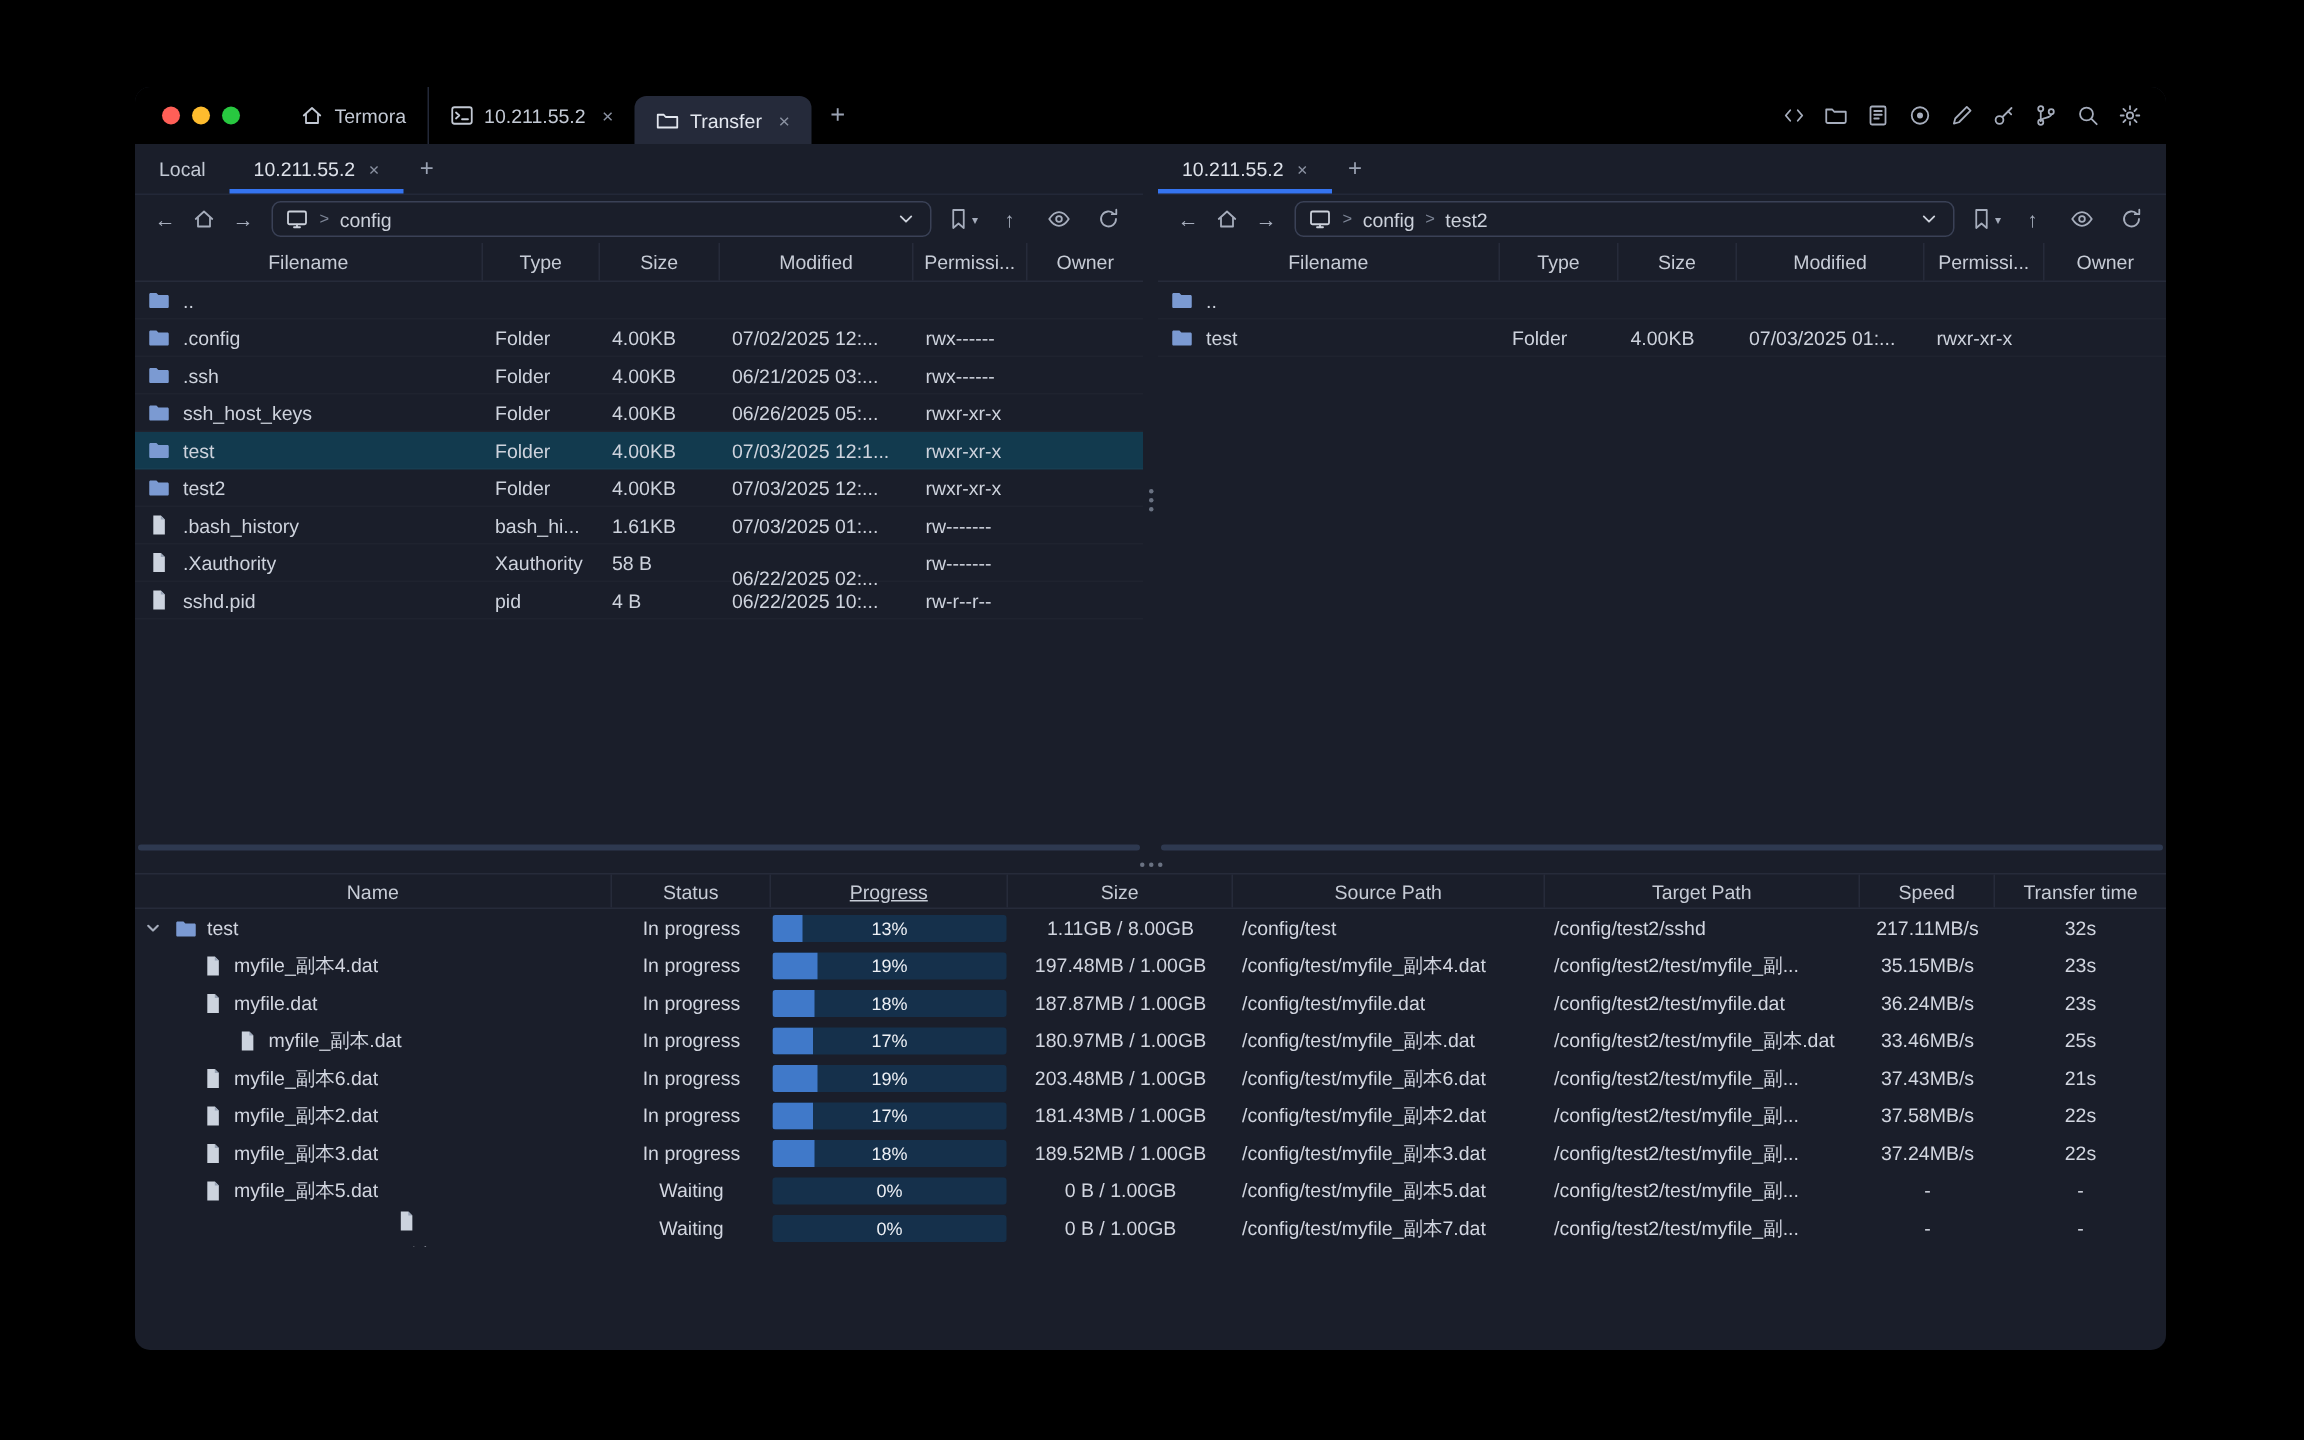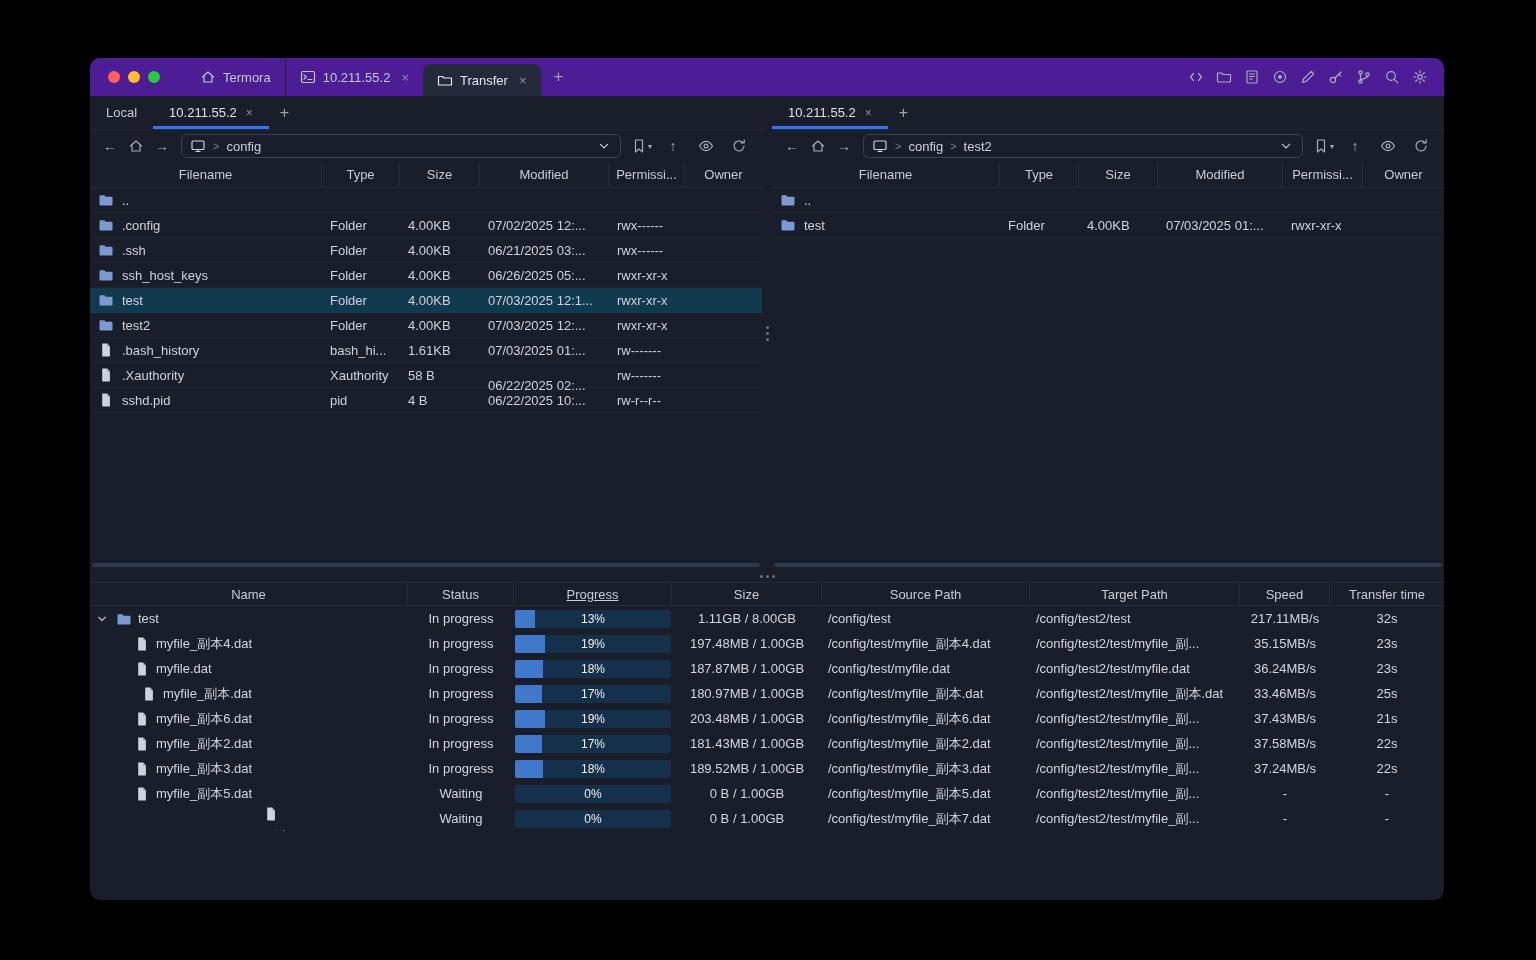--- a/index.html
+++ b/index.html
@@ -1,21 +1,21 @@
 <!DOCTYPE html>
 <html style="--accent: #3574f0; --selected-row: #123a4e; --progress-fill: #4079c9; --progress-track: #15304b; --traffic-red: #ff5f57; --traffic-yellow: #febc2e; --traffic-green: #28c840;"><head>
 <meta charset="utf-8">
 <style>
   *{box-sizing:border-box;margin:0;padding:0;user-select:none}
   html,body{width:1536px;height:960px;background:#000;font-family:"Liberation Sans","DejaVu Sans",sans-serif;overflow:hidden}
   .stage{position:relative;width:1536px;height:960px;background:#000}
   .window{position:absolute;left:90px;top:58px;width:1354px;height:842px;background:#1a1e2a;border-radius:10px;overflow:hidden;display:flex;flex-direction:column;box-shadow:0 14px 50px rgba(0,0,0,.7)}
 
   
-  .titlebar{flex:0 0 38px;background:#4c1d95;display:flex;align-items:flex-end}
+  .titlebar{flex:0 0 38px;background:#000000;display:flex;align-items:flex-end}
   .traffic{display:flex;align-items:center;gap:8px;padding:0 26px 0 18px;height:38px}
   .dot{width:12px;height:12px;border-radius:50%}
   .red{background:var(--traffic-red,#ff5f57)}.yellow{background:var(--traffic-yellow,#febc2e)}.green{background:var(--traffic-green,#28c840)}
   .title-tabs{display:flex;align-items:flex-end;height:100%}
   .ttab{height:38px;display:flex;align-items:center;gap:7px;padding:0 14px;font-size:13px;color:#c3c9d4;white-space:nowrap}
   .ttab + .ttab{border-left:1px solid #232838}
   .ttab.active{height:32px;background:#252a3a;border-radius:8px 8px 0 0;color:#e3e7ef;border-left:none}
   .close-x{color:#8a91a1;font-size:13px;margin-left:4px;line-height:1}
   .tplus{height:38px;display:flex;align-items:center;padding:0 13px;color:#9aa2b2;font-size:17px}
   .tb-icons{margin-left:auto;display:flex;align-items:center;gap:12px;padding:0 16px;height:38px;color:#a6adbc}
@@ -536,21 +536,21 @@
             </div>
             <div class="tcell c-center" style="width: 106px;">In progress</div>
             <div class="tcell" style="width: 158px;">
               <div class="ptrack">
                 <div class="pfill" style="width: 13%;"></div>
                 <span class="plabel">13%</span>
               </div>
             </div>
             <div class="tcell c-center" style="width: 150px;">1.11GB / 8.00GB</div>
             <div class="tcell c-left" style="width: 208px;">/config/test</div>
-            <div class="tcell c-left" style="width: 210px;">/config/test2/test</div>
+            <div class="tcell c-left" style="width: 210px;">/config/test2/sshd</div>
             <div class="tcell c-center" style="width: 90px;">217.11MB/s</div>
             <div class="tcell c-center" style="width: 114px; flex: 1 1 0%;">32s</div>
           </div>
           <div class="trow">
             <div class="tcell tname c-left" style="width: 318px; padding-left: 44px;">
               <span class="ic">
                 <svg width="16" height="16" viewBox="0 0 16 16">
                   <path d="M4.2 1.6h5l2.7 2.8v10H4.2z" fill="#ccd3de"></path>
                   <path d="M9.2 1.6v2.8h2.7z" fill="#98a3b5"></path>
                 </svg>
@@ -587,21 +587,21 @@
                 <span class="plabel">18%</span>
               </div>
             </div>
             <div class="tcell c-center" style="width: 150px;">187.87MB / 1.00GB</div>
             <div class="tcell c-left" style="width: 208px;">/config/test/myfile.dat</div>
             <div class="tcell c-left" style="width: 210px;">/config/test2/test/myfile.dat</div>
             <div class="tcell c-center" style="width: 90px;">36.24MB/s</div>
             <div class="tcell c-center" style="width: 114px; flex: 1 1 0%;">23s</div>
           </div>
           <div class="trow">
-            <div class="tcell tname c-left" style="width: 318px; padding-left: 51px;">
+            <div class="tcell tname c-left" style="width: 318px; padding-left: 67px;">
               <span class="ic">
                 <svg width="16" height="16" viewBox="0 0 16 16">
                   <path d="M4.2 1.6h5l2.7 2.8v10H4.2z" fill="#ccd3de"></path>
                   <path d="M9.2 1.6v2.8h2.7z" fill="#98a3b5"></path>
                 </svg>
               </span>
               <span>myfile_副本.dat</span>
             </div>
             <div class="tcell c-center" style="width: 106px;">In progress</div>
             <div class="tcell" style="width: 158px;">

